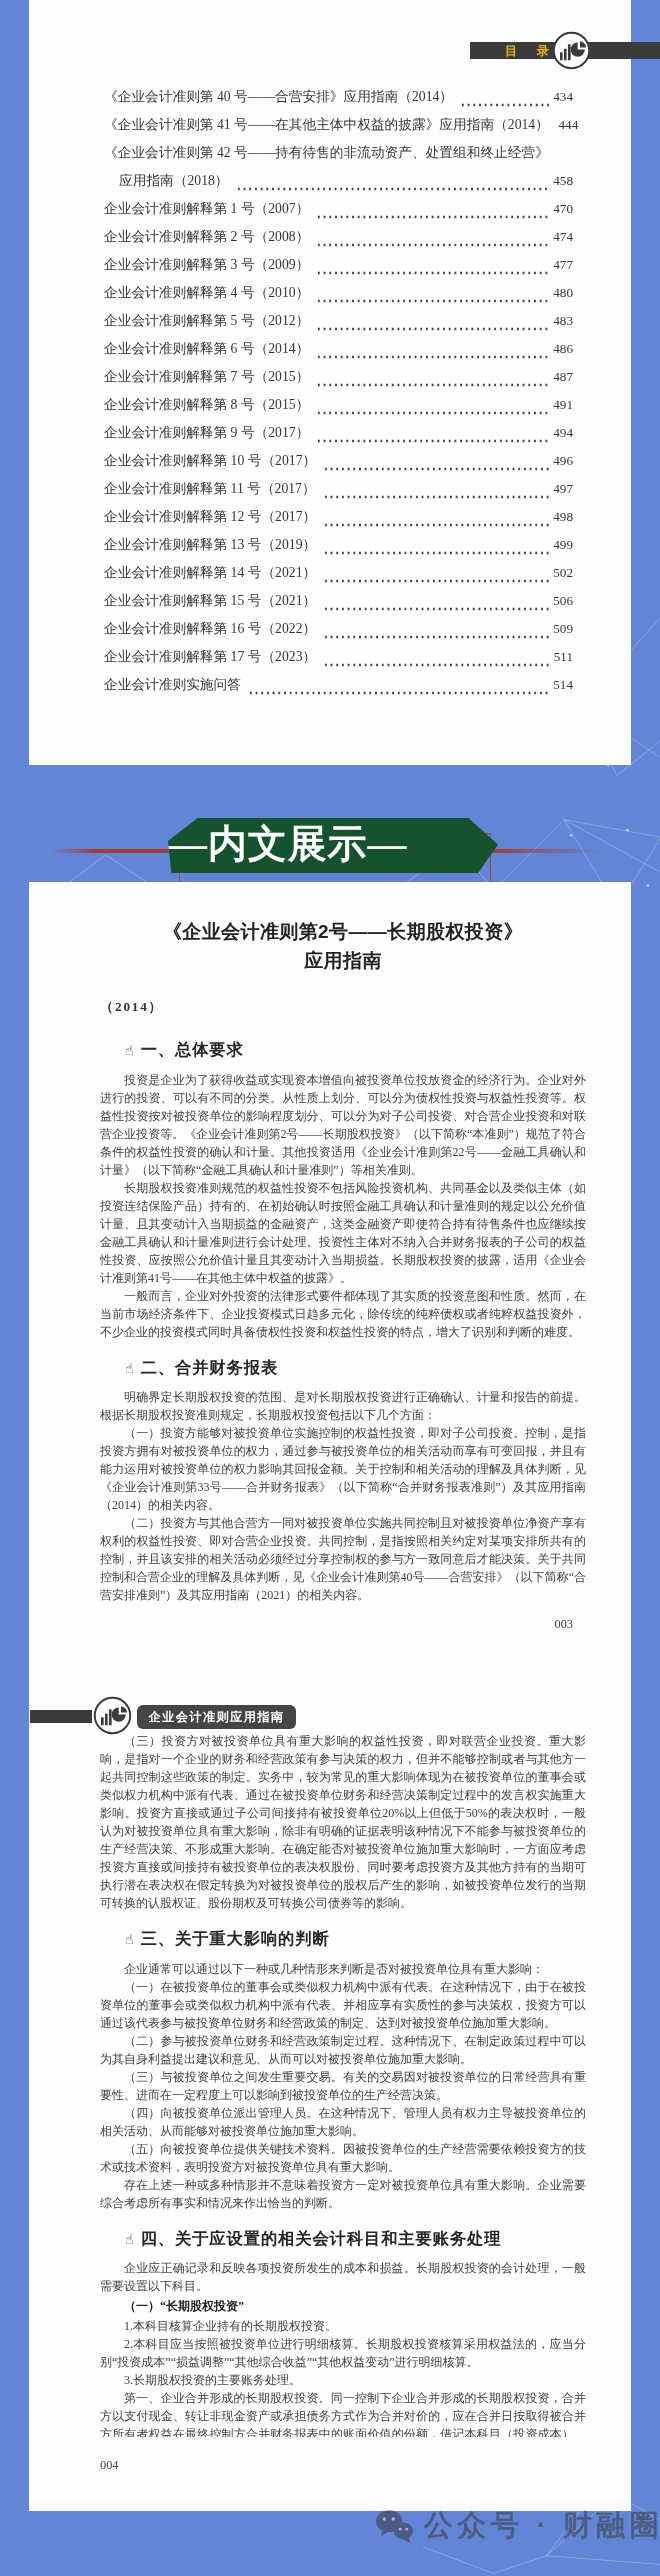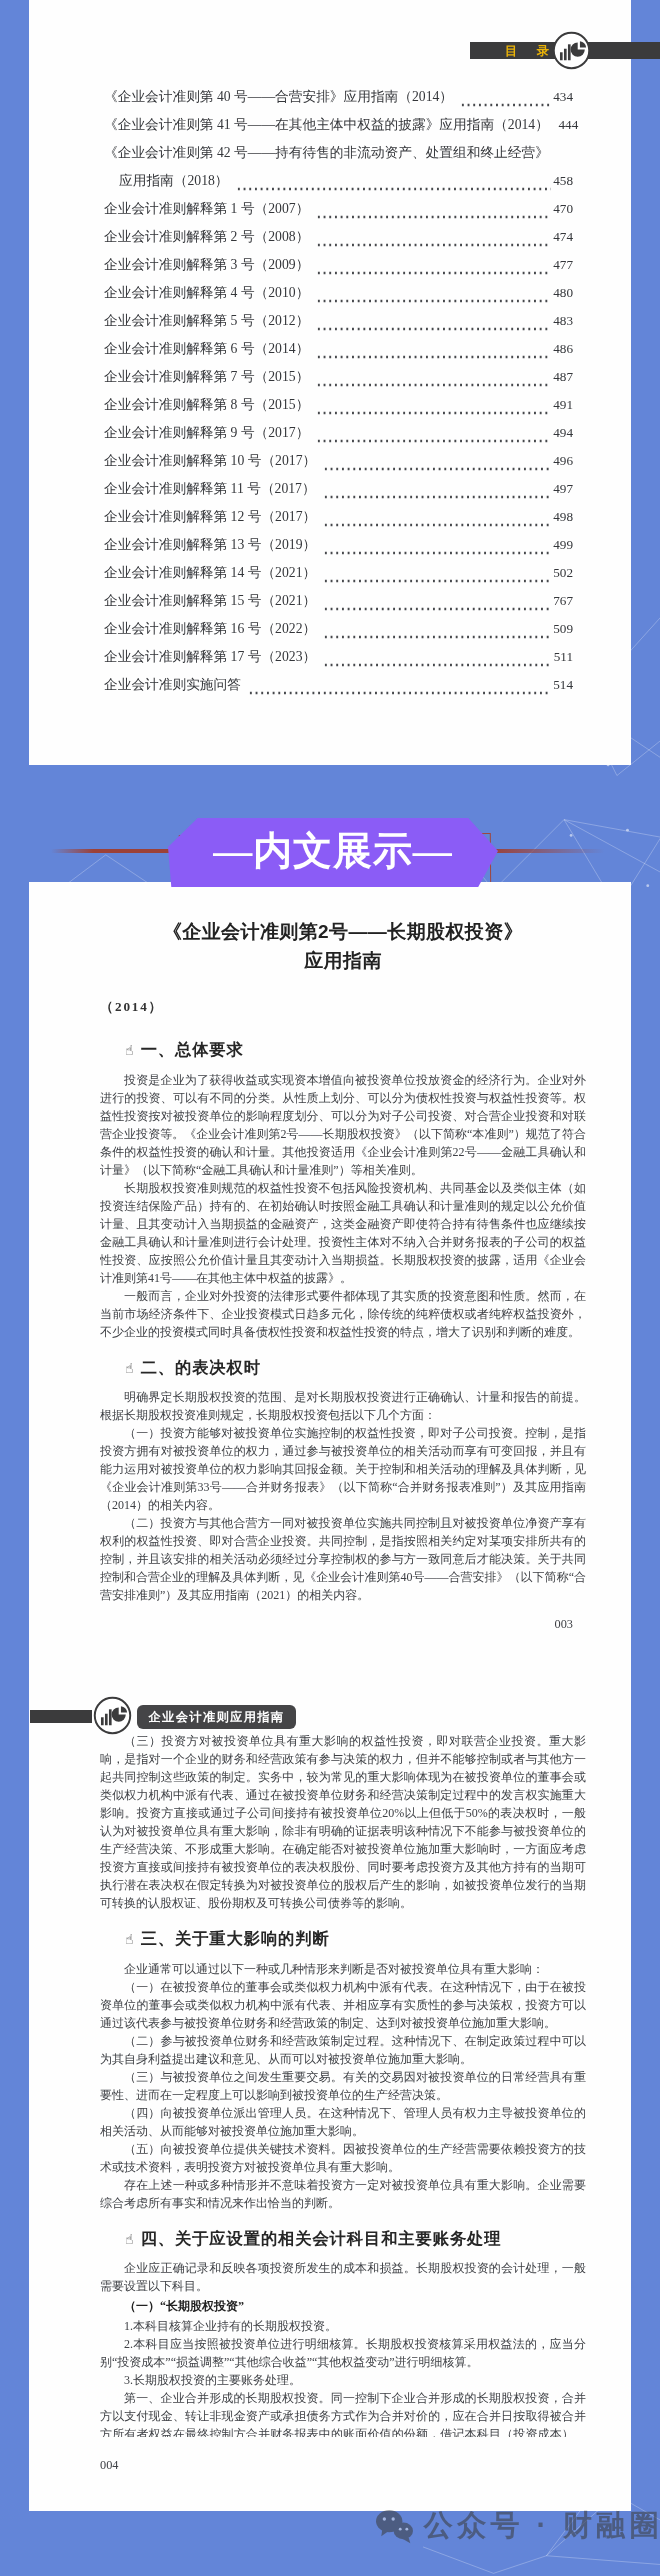--- a/index.html
+++ b/index.html
@@ -23,23 +23,23 @@
   .toc-row .label{flex:0 0 auto;}
   .toc-row.indent .label{margin-left:15px;}
   .toc-row .dots{flex:1 1 auto;align-self:flex-end;height:6.2px;margin:0 2.6px 8px 7px;
       background-image:radial-gradient(circle,#46484c 1px,rgba(0,0,0,0) 1.2px);
       background-size:5.7px 5.7px;background-repeat:repeat-x;background-position:0 55%;}
   .toc-row .dots.hidden{visibility:hidden;}
   .toc-row .num{flex:0 0 auto;font-size:13.2px;color:#34363a;}
   
   .banner-underlay{position:absolute;left:179px;top:834px;width:310px;height:55px;
       border:1.3px solid #a1463c;z-index:2;transform:rotate(-.4deg);background:transparent;}
-  .banner{position:absolute;left:168px;top:818px;width:330px;height:69px;background:#8b5cf6;z-index:3;
+  .banner{position:absolute;left:168px;top:818px;width:330px;height:55px;background:#14532d;z-index:3;
       clip-path:polygon(9% 0,91% 0,100% 48%,94% 100%,1% 100%,0 42%);
-      display:flex;align-items:center;justify-content:center;}
+      display:flex;align-items:center;justify-content:flex-start;}
   .banner .txt{color:#fff;font-family:"Liberation Serif",serif;font-weight:bold;font-size:39px;
       letter-spacing:0.9px;white-space:nowrap;transform:translateY(-1.8px);}
   .hline{position:absolute;height:3.5px;top:849px;z-index:2;}
   #hline-left{left:51px;width:122px;background:linear-gradient(90deg,rgba(156,65,56,0),#9c4138 35%);}
   #hline-right{left:492px;width:125px;background:linear-gradient(90deg,#9c4138,rgba(156,65,56,0) 90%);}
   
   .flow{position:absolute;left:71px;width:486px;overflow:hidden;color:#3e4045;}
   #flow1{top:35px;height:698px;}
   #flow2{top:850px;height:705px;}
   .c-title{font-family:"Liberation Sans",sans-serif;font-weight:bold;font-size:19px;color:#222;
@@ -191,21 +191,21 @@
         <span class="num">499</span>
       </div>
       <div class="toc-row">
         <span class="label">企业会计准则解释第 14 号（2021）</span>
         <span class="dots"></span>
         <span class="num">502</span>
       </div>
       <div class="toc-row">
         <span class="label">企业会计准则解释第 15 号（2021）</span>
         <span class="dots"></span>
-        <span class="num">767</span>
+        <span class="num">506</span>
       </div>
       <div class="toc-row">
         <span class="label">企业会计准则解释第 16 号（2022）</span>
         <span class="dots"></span>
         <span class="num">509</span>
       </div>
       <div class="toc-row">
         <span class="label">企业会计准则解释第 17 号（2023）</span>
         <span class="dots"></span>
         <span class="num">511</span>
@@ -228,21 +228,21 @@
 <div id="page2" class="page">
   <div id="flow1" class="flow">
     <div class="c-title">《企业会计准则第2号——长期股权投资》</div>
     <div class="c-title">应用指南</div>
     <div class="c-year">（2014）</div>
     <div id="blocks-003">
         <div class="h-sec"><span class="pt-icon">☝</span><span>一、总体要求</span></div>
         <p>投资是企业为了获得收益或实现资本增值向被投资单位投放资金的经济行为。企业对外进行的投资、可以有不同的分类。从性质上划分、可以分为债权性投资与权益性投资等。权益性投资按对被投资单位的影响程度划分、可以分为对子公司投资、对合营企业投资和对联营企业投资等。《企业会计准则第2号——长期股权投资》（以下简称“本准则”）规范了符合条件的权益性投资的确认和计量。其他投资适用《企业会计准则第22号——金融工具确认和计量》（以下简称“金融工具确认和计量准则”）等相关准则。</p>
         <p>长期股权投资准则规范的权益性投资不包括风险投资机构、共同基金以及类似主体（如投资连结保险产品）持有的、在初始确认时按照金融工具确认和计量准则的规定以公允价值计量、且其变动计入当期损益的金融资产，这类金融资产即使符合持有待售条件也应继续按金融工具确认和计量准则进行会计处理。投资性主体对不纳入合并财务报表的子公司的权益性投资、应按照公允价值计量且其变动计入当期损益。长期股权投资的披露，适用《企业会计准则第41号——在其他主体中权益的披露》。</p>
         <p>一般而言，企业对外投资的法律形式要件都体现了其实质的投资意图和性质。然而，在当前市场经济条件下、企业投资模式日趋多元化，除传统的纯粹债权或者纯粹权益投资外，不少企业的投资模式同时具备债权性投资和权益性投资的特点，增大了识别和判断的难度。</p>
-        <div class="h-sec"><span class="pt-icon">☝</span><span>二、的表决权时</span></div>
+        <div class="h-sec"><span class="pt-icon">☝</span><span>二、合并财务报表</span></div>
         <p>明确界定长期股权投资的范围、是对长期股权投资进行正确确认、计量和报告的前提。根据长期股权投资准则规定，长期股权投资包括以下几个方面：</p>
         <p>（一）投资方能够对被投资单位实施控制的权益性投资，即对子公司投资。控制，是指投资方拥有对被投资单位的权力，通过参与被投资单位的相关活动而享有可变回报，并且有能力运用对被投资单位的权力影响其回报金额。关于控制和相关活动的理解及具体判断，见《企业会计准则第33号——合并财务报表》（以下简称“合并财务报表准则”）及其应用指南（2014）的相关内容。</p>
         <p>（二）投资方与其他合营方一同对被投资单位实施共同控制且对被投资单位净资产享有权利的权益性投资、即对合营企业投资。共同控制，是指按照相关约定对某项安排所共有的控制，并且该安排的相关活动必须经过分享控制权的参与方一致同意后才能决策。关于共同控制和合营企业的理解及具体判断，见《企业会计准则第40号——合营安排》（以下简称“合营安排准则”）及其应用指南（2021）的相关内容。</p>
       </div>
   </div>
 
   <div id="pn003" class="pagenum">003</div>
 
   <div class="band-row">
     <div class="bar"></div>

